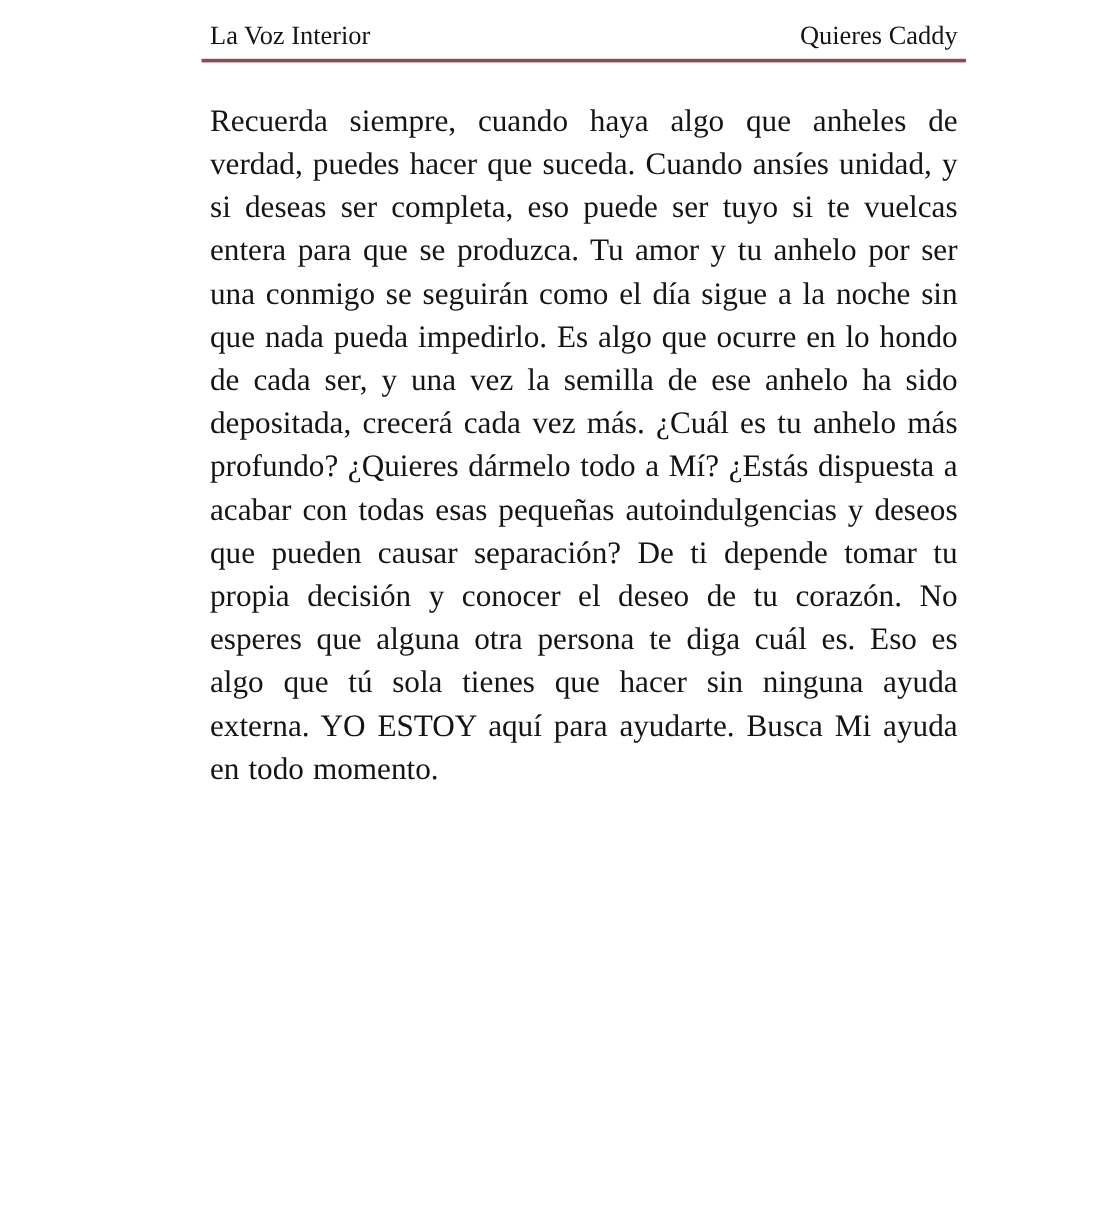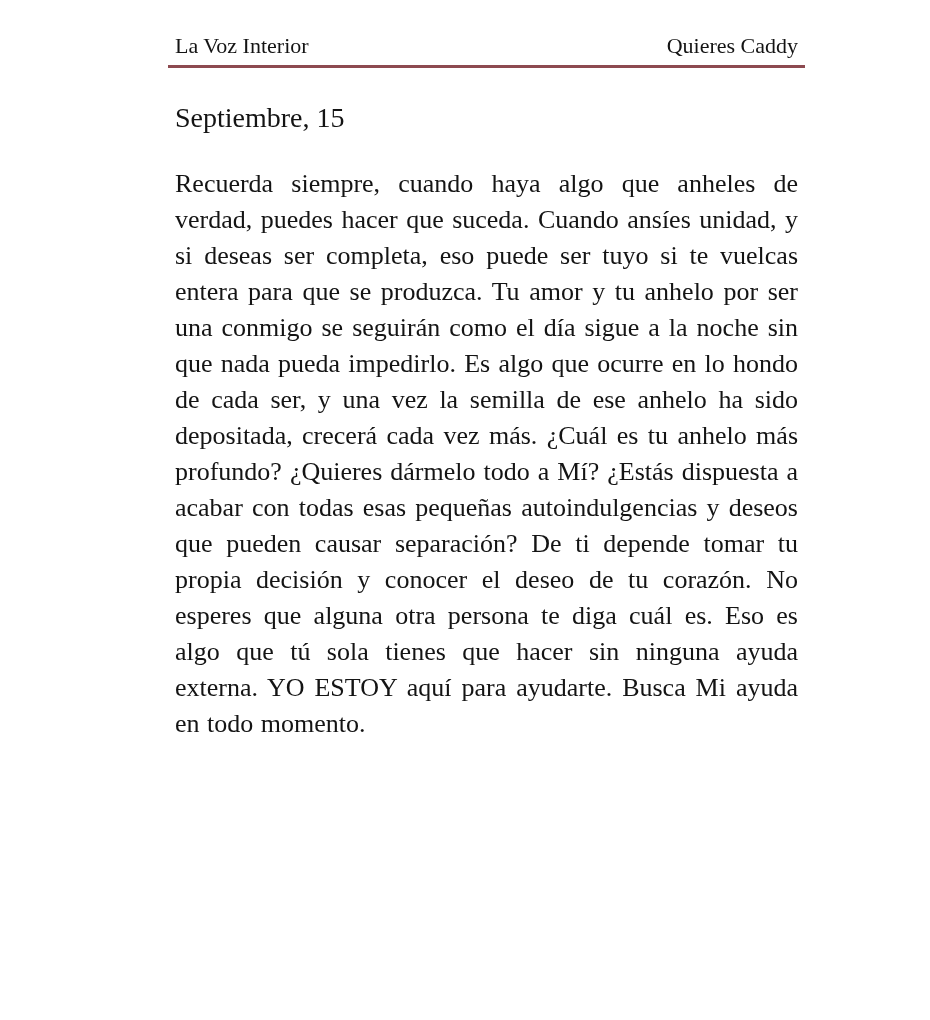--- a/index.html
+++ b/index.html
@@ -7,21 +7,21 @@
     margin: 0;
     padding: 0;
     width: 930px;
     height: 1020px;
     background: #ffffff;
     font-family: "Liberation Serif", "DejaVu Serif", serif;
   }
   .page {
     width: 637px;
     margin-left: 168px;
-    padding-top: 32px;
+    padding-top: 16px;
     color: #141414;
   }
   .running-head {
     display: flex;
     justify-content: space-between;
     align-items: baseline;
     font-size: 22px;
     line-height: 1.3;
     padding: 0 7px 4px 7px;
     border-bottom: 3px solid #8d4a50;
@@ -46,16 +46,15 @@
 </style>
 </head>
 <body style="background: rgb(255, 255, 255);">
 
 <div class="page" style="color: rgb(20, 20, 20);">
   <header class="running-head" style="border-bottom-color: rgb(141, 74, 80);">
     <span class="title">La Voz Interior</span>
     <span class="author">Quieres Caddy</span>
   </header>
 
-  <h1 class="date-heading">Septiembre, 15</h1>
 
   <p class="body-text">Recuerda siempre, cuando haya algo que anheles de verdad, puedes hacer que suceda. Cuando ansíes unidad, y si deseas ser completa, eso puede ser tuyo si te vuelcas entera para que se produzca. Tu amor y tu anhelo por ser una conmigo se seguirán como el día sigue a la noche sin que nada pueda impedirlo. Es algo que ocurre en lo hondo de cada ser, y una vez la semilla de ese anhelo ha sido depositada, crecerá cada vez más. ¿Cuál es tu anhelo más profundo? ¿Quieres dármelo todo a Mí? ¿Estás dispuesta a acabar con todas esas pequeñas autoindulgencias y deseos que pueden causar separación? De ti depende tomar tu propia decisión y conocer el deseo de tu corazón. No esperes que alguna otra persona te diga cuál es. Eso es algo que tú sola tienes que hacer sin ninguna ayuda externa. YO ESTOY aquí para ayudarte. Busca Mi ayuda en todo momento.</p>
 </div>
 
 </body></html>

